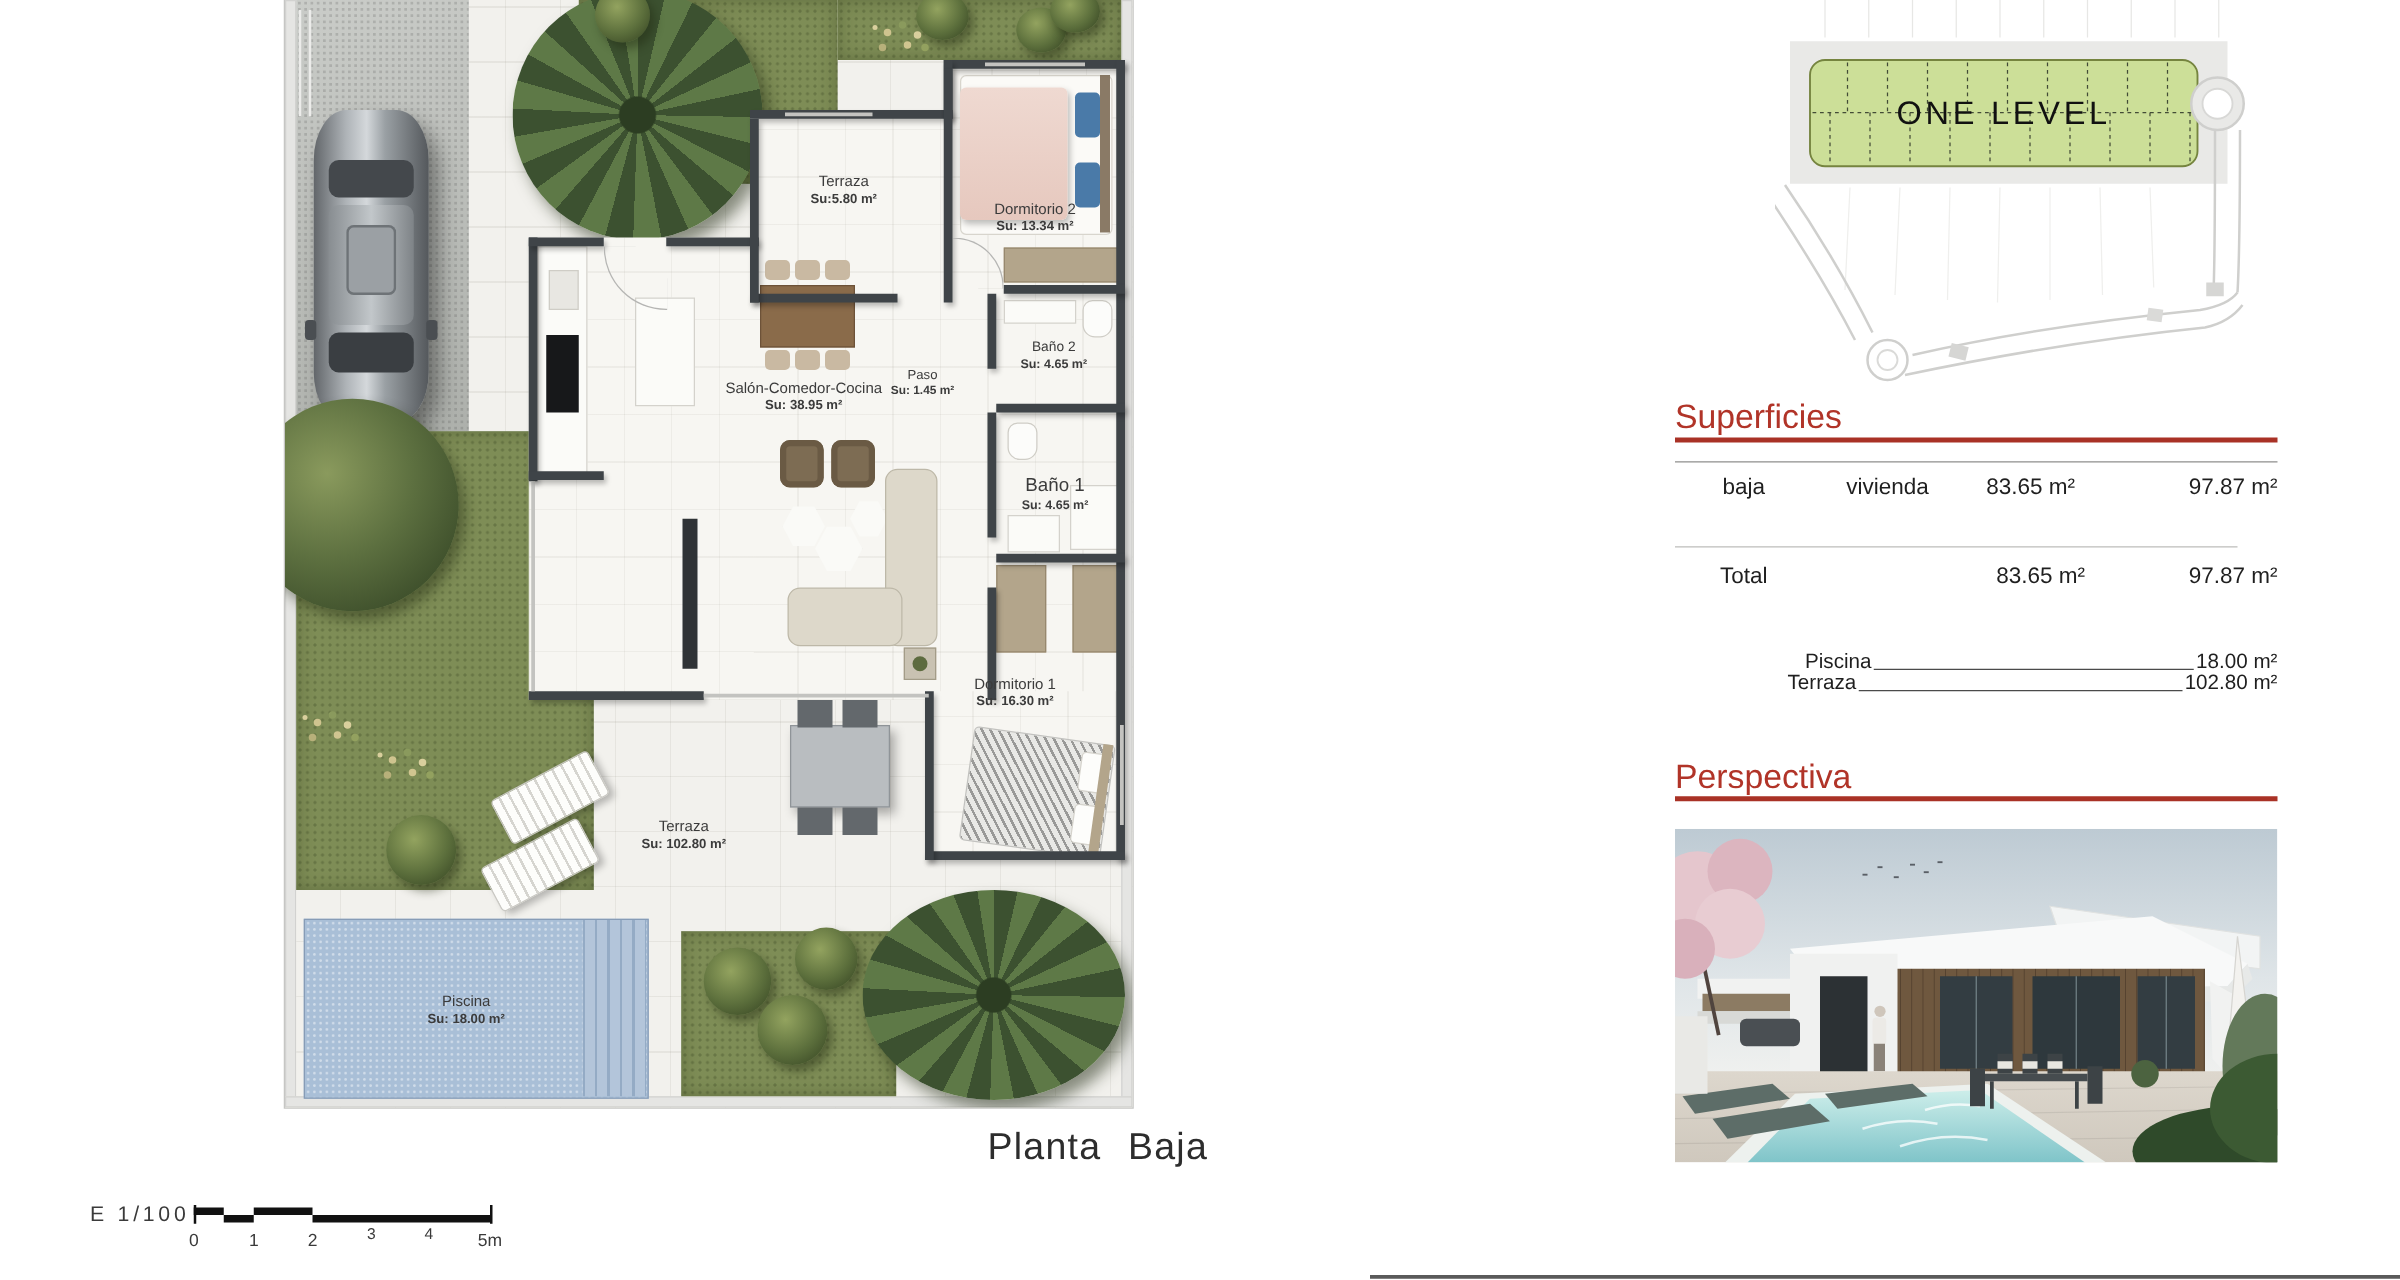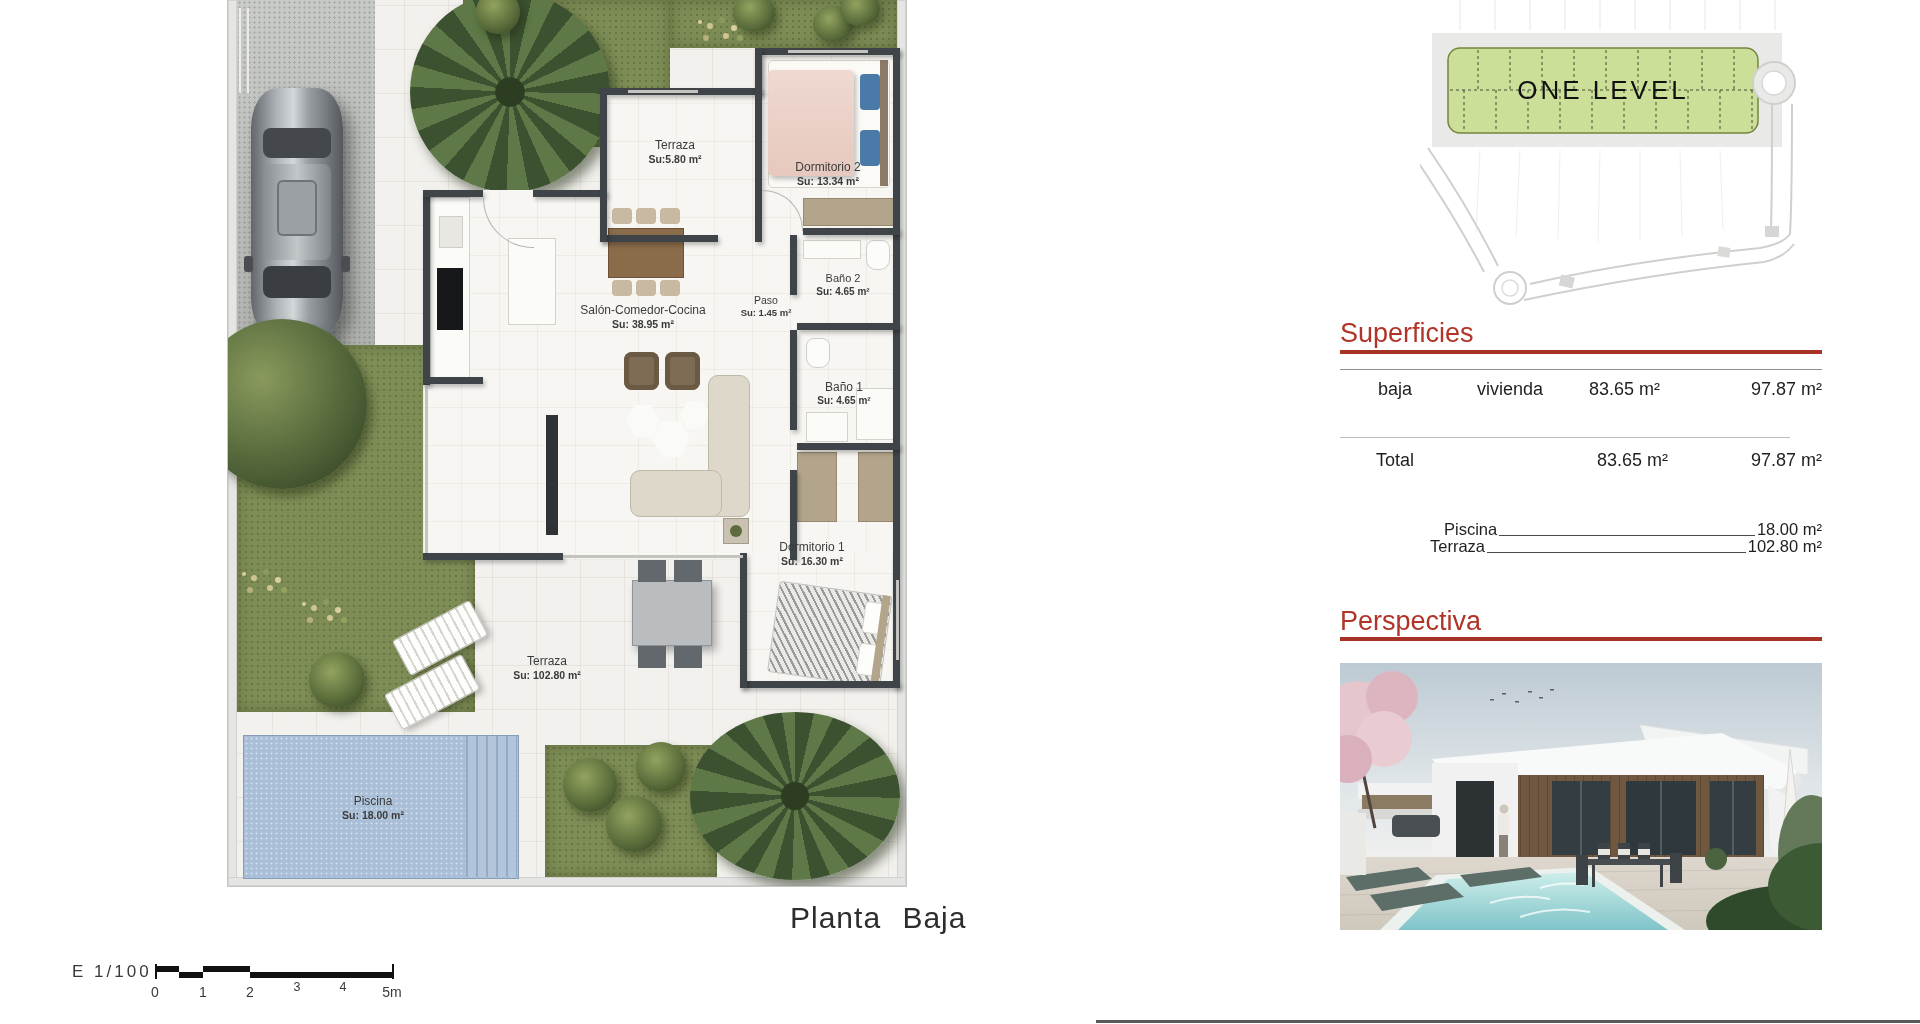--- a/index.html
+++ b/index.html
@@ -214,30 +214,30 @@
       <div class="rarea">Su:5.80 m²</div>
     </div>
     <div class="abs rlabel" style="left:600px;top:160px">
       <div class="rname">Dormitorio 2</div>
       <div class="rarea">Su: 13.34 m²</div>
     </div>
     <div class="abs rlabel" style="left:415px;top:303px">
       <div class="rname">Salón-Comedor-Cocina</div>
       <div class="rarea">Su: 38.95 m²</div>
     </div>
-    <div class="abs rlabel" style="left:538px;top:294px;font-size:9px">
+    <div class="abs rlabel" style="left:510px;top:294px;font-size:9px">
       <div class="rname" style="font-size:10.5px">Paso</div>
       <div class="rarea" style="font-size:9.5px">Su: 1.45 m²</div>
     </div>
     <div class="abs rlabel" style="left:615px;top:272px;font-size:10px">
       <div class="rname" style="font-size:11px">Baño 2</div>
       <div class="rarea" style="font-size:10px">Su: 4.65 m²</div>
     </div>
     <div class="abs rlabel" style="left:616px;top:380px;font-size:10px">
-      <div class="rname" style="font-size:12px">Baño 1</div>
+      <div class="rname" style="font-size:15px">Baño 1</div>
       <div class="rarea" style="font-size:10px">Su: 4.65 m²</div>
     </div>
     <div class="abs rlabel" style="left:584px;top:540px">
       <div class="rname">Dormitorio 1</div>
       <div class="rarea">Su: 16.30 m²</div>
     </div>
     <div class="abs rlabel" style="left:319px;top:654px">
       <div class="rname">Terraza</div>
       <div class="rarea">Su: 102.80 m²</div>
     </div>

